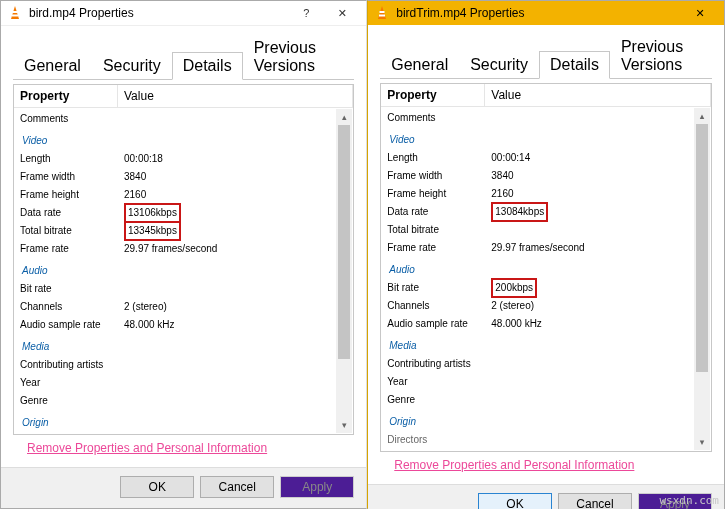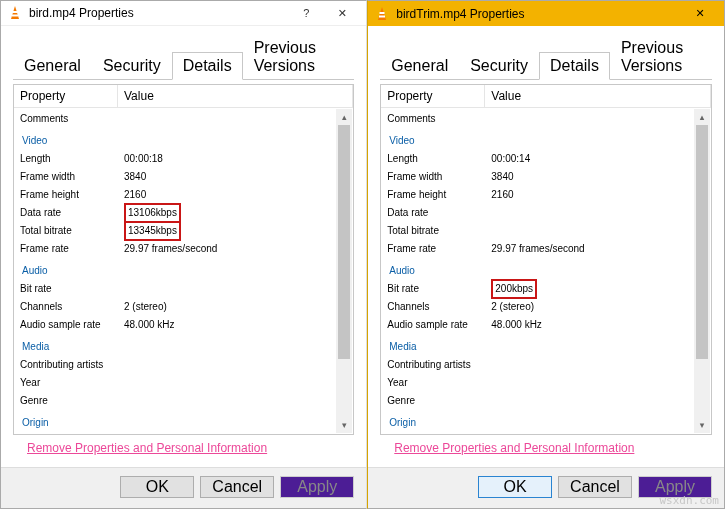--- a/index.html
+++ b/index.html
@@ -75,36 +75,36 @@
   .header-row {
     display: flex;
     border-bottom: 1px solid #e5e5e5;
     font-size: 12px;
   }
   .header-cell {
     padding: 4px 6px;
     border-right: 1px solid #e5e5e5;
     color: #000;
   }
-  .col-prop { width: 104px; flex: 0 0 104px; }
+  .col-prop { width: 104px; flex: 0 0 104px; font-weight: bold; }
   .col-val { flex: 1; }
   .rows {
     flex: 1;
     overflow: hidden;
     padding: 2px 0;
   }
   .row {
     display: flex;
     padding: 1px 6px;
     line-height: 16px;
     font-size: 10px;
   }
   .row .pcell { width: 104px; flex: 0 0 104px; color: #000; }
   .row .vcell { flex: 1; color: #000; }
-  .row.section .pcell { color: #0a5ea6; padding-left: 2px; }
+  .row.section .pcell { color: #0a5ea6; padding-left: 2px; font-style: italic; }
   .row.section { margin-top: 4px; }
   .hl { border: 2px solid #c91616; display: inline-block; padding: 0 2px; margin: -2px 0; }
   
   .scrollbar {
     position: absolute; right: 1px; top: 24px; bottom: 1px; width: 16px;
     background: #f0f0f0;
     display: flex; flex-direction: column; align-items: center;
   }
   .scrollbar .arr { width: 16px; height: 16px; display:flex; align-items:center; justify-content:center; font-size:9px; color:#666; background:#f0f0f0; }
   .scrollbar .track { flex:1; width:16px; position:relative; }
@@ -114,21 +114,21 @@
   
   .btnrow {
     display:flex; justify-content:flex-end; gap:6px;
     padding: 8px 12px 10px 12px;
     border-top: 1px solid #ddd;
     background:#f0f0f0;
   }
   .btn {
     min-width: 74px; height: 22px;
     border: 1px solid #adadad; background:#e1e1e1;
-    font-size:16px; color:#000;
+    font-size:12px; color:#000;
     display:flex; align-items:center; justify-content:center;
   }
   .btn.primary { border:1px solid #2a84d1; background:#e5f1fb; }
   .btn.disabled { color:#888; background:#4c1d95; border-color:#cdcdcd; }
   .watermark {
     position:absolute; right:6px; bottom:2px;
     font-size:11px; color:#c7c7c7; font-family: monospace;
   }
 </style>
 </head>
@@ -293,20 +293,21 @@
           <div class="row">
               <div class="pcell">Frame width</div>
               <div class="vcell">3840</div>
             </div>
           <div class="row">
               <div class="pcell">Frame height</div>
               <div class="vcell">2160</div>
             </div>
           <div class="row">
               <div class="pcell">Data rate</div>
+              <div class="vcell"><span class="hl">13084kbps</span></div>
             </div>
           <div class="row">
               <div class="pcell">Total bitrate</div>
             </div>
           <div class="row">
               <div class="pcell">Frame rate</div>
               <div class="vcell">29.97 frames/second</div>
             </div>
           <div class="row section">
               <div class="pcell">Audio</div>
@@ -333,20 +334,24 @@
           <div class="row">
               <div class="pcell">Year</div>
               <div class="vcell"></div>
             </div>
           <div class="row">
               <div class="pcell">Genre</div>
               <div class="vcell"></div>
             </div>
           <div class="row section">
               <div class="pcell">Origin</div>
+            </div>
+          <div class="row">
+              <div class="pcell" style="color:#666">Directors</div>
+              <div class="vcell"></div>
             </div>
         </div>
         <div class="scrollbar">
           <div class="arr">▴</div>
           <div class="track">
               <div class="thumb"></div>
             </div>
           <div class="arr">▾</div>
         </div>
       </div>

